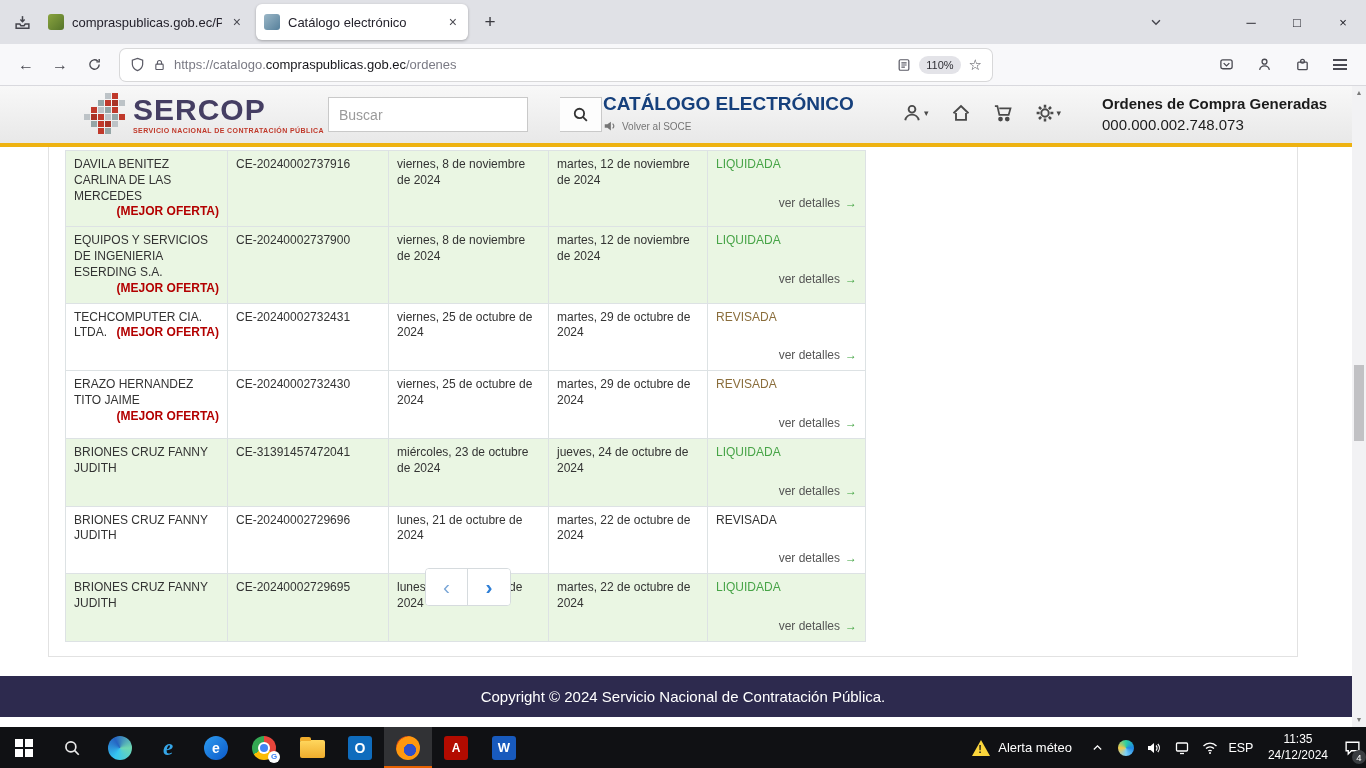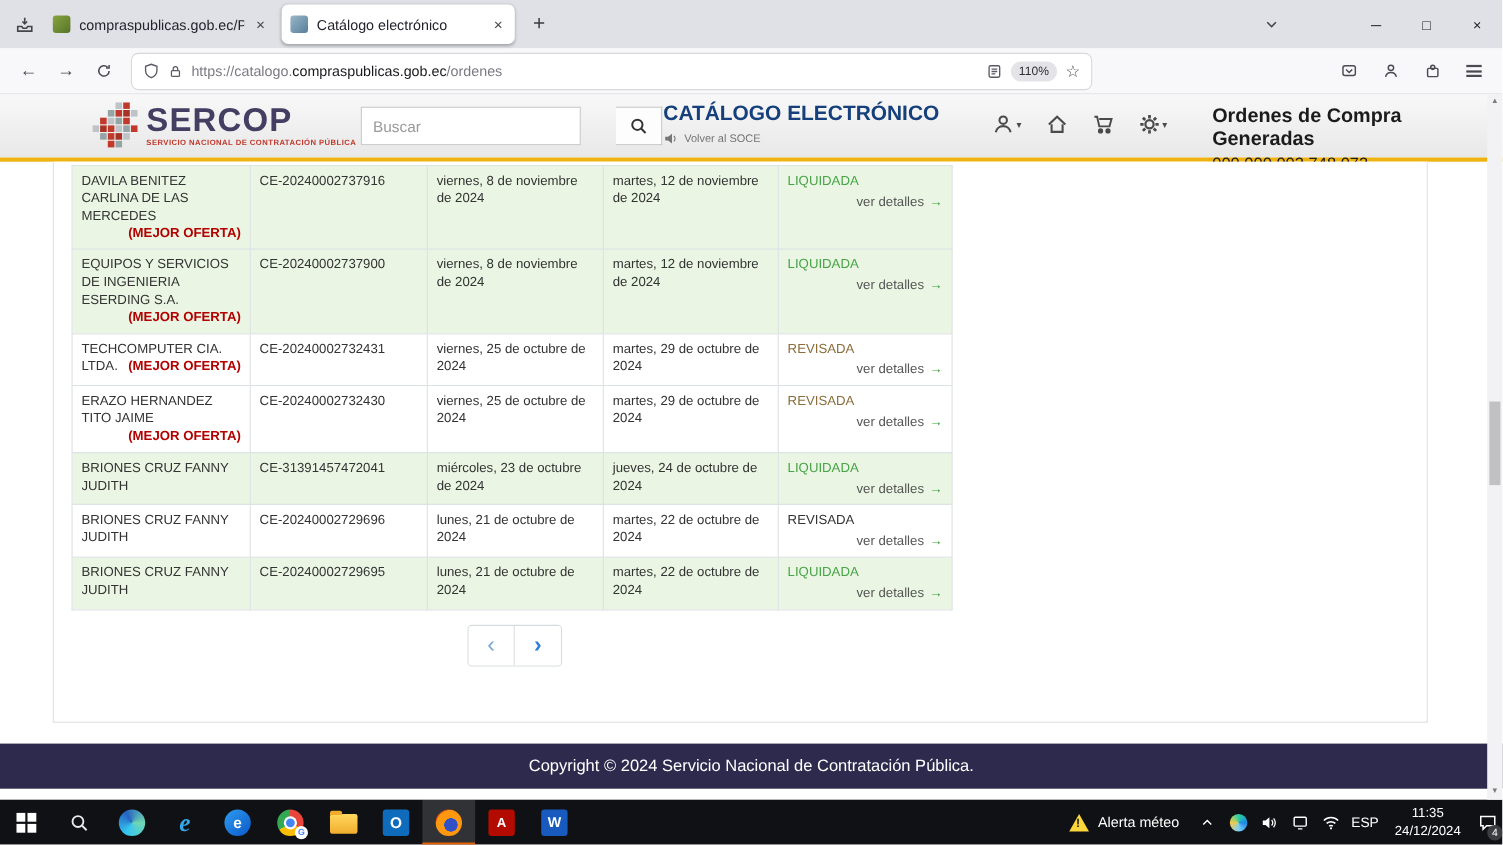--- a/index.html
+++ b/index.html
@@ -46,35 +46,35 @@
   .searchbox input { width:200px; height:35px; border:1px solid #c9c9c9; padding:0 10px; font-size:14px; color:#333; font-family:inherit; }
   .searchbox input::placeholder { color:#9a9a9a; }
   .searchbox button { width:42px; height:35px; border:1px solid #c9c9c9; border-left:none; background:#fdfdfd; color:#333; display:flex; align-items:center; justify-content:center; }
   .title-block { position:absolute; left:603px; top:7px; }
   .cat-title { font-size:19px; font-weight:bold; color:var(--title-blue,#16407c); }
   .back-soce { display:flex; align-items:center; gap:5px; color:#757575; font-size:10px; margin-top:4px; cursor:pointer; }
   .hdr-icons { position:absolute; left:902px; top:17px; display:flex; gap:22px; align-items:center; color:#4a4a4a; }
   .hdr-icons > span { display:flex; align-items:center; cursor:pointer; }
   .caret { font-size:9px; margin-left:2px; }
   .orders-block { position:absolute; left:1102px; top:9px; color:#1b1b1b; }
-  .orders-label { font-size:18px; font-weight:bold; }
+  .orders-label { font-size:15px; font-weight:bold; }
   .orders-number { font-size:15px; margin-top:4px; }
   .gold-line { height:4px; background:var(--gold,#eeb211); }
 
   
   .card { position:absolute; left:48px; top:61px; width:1250px; height:510px; background:#fff; border:1px solid #e2e2e2; border-top:none; }
   table.orders { border-collapse:collapse; table-layout:fixed; width:800px; margin:3px 0 0 16px; font-size:12px; color:#333; }
   table.orders td { border:1px solid #dde2e4; padding:6px 8px; vertical-align:top; line-height:1.32; }
   tr.liq { background:var(--row-green,#eaf6e3); }
   .mejor { float:right; color:var(--mejor-red,#b30000); font-weight:bold; margin-left:6px; }
   .status { font-size:12px; }
   tr.liq .status { color:var(--liquidada-green,#47a447); }
   tr.rev .status { color:var(--revisada-brown,#8a6d3b); }
   tr.rev.dark .status { color:#333; }
-  .details { text-align:right; margin-top:3px; color:#555; }
+  .details { text-align:right; margin-top:23px; color:#555; }
   .details a { color:#555; text-decoration:none; cursor:pointer; }
   .arr { color:#3aa13a; font-weight:bold; margin-left:5px; }
 
   .pagination { position:absolute; left:376px; top:421px; display:flex; border:1px solid #d6dbde; border-radius:4px; overflow:hidden; background:#fff; }
   .pg { width:42px; height:36px; background:#fff; font-size:21px; color:var(--link-blue,#2f7fd6); line-height:34px; }
   .pg.prev { border-right:1px solid #d6dbde; color:#7ba7d7; }
   .pg.next { font-weight:bold; }
 
   .site-footer { position:absolute; top:590px; left:0; width:1366px; height:41px; background:var(--footer-navy,#2d2a4e); color:#fff; font-size:15px; display:flex; align-items:center; justify-content:center; }
 

